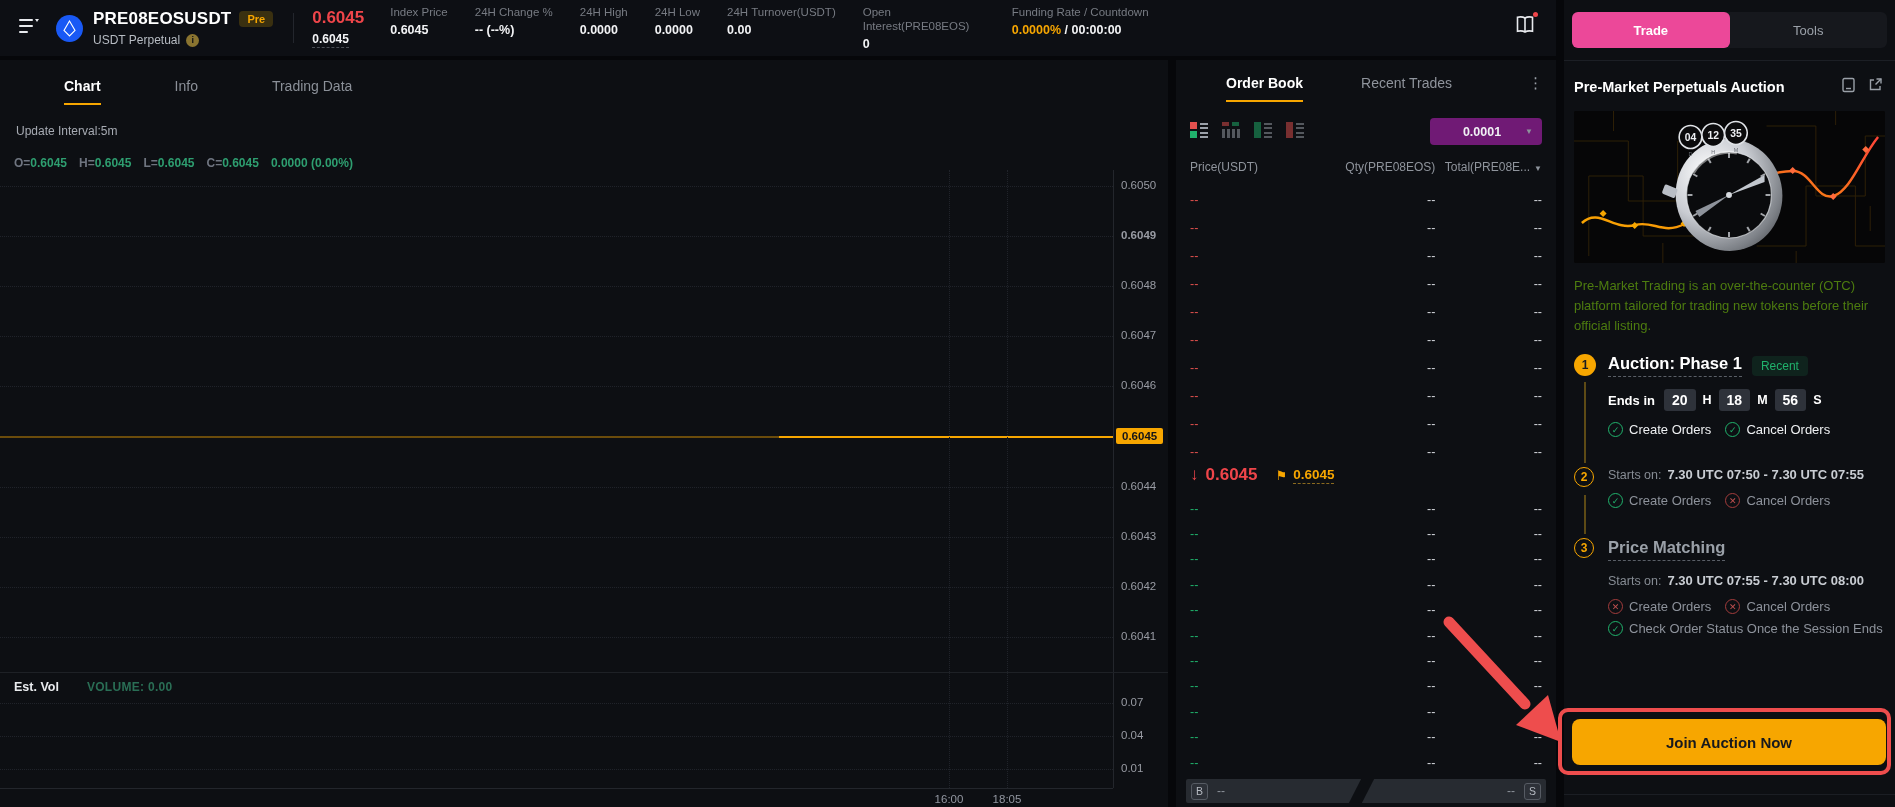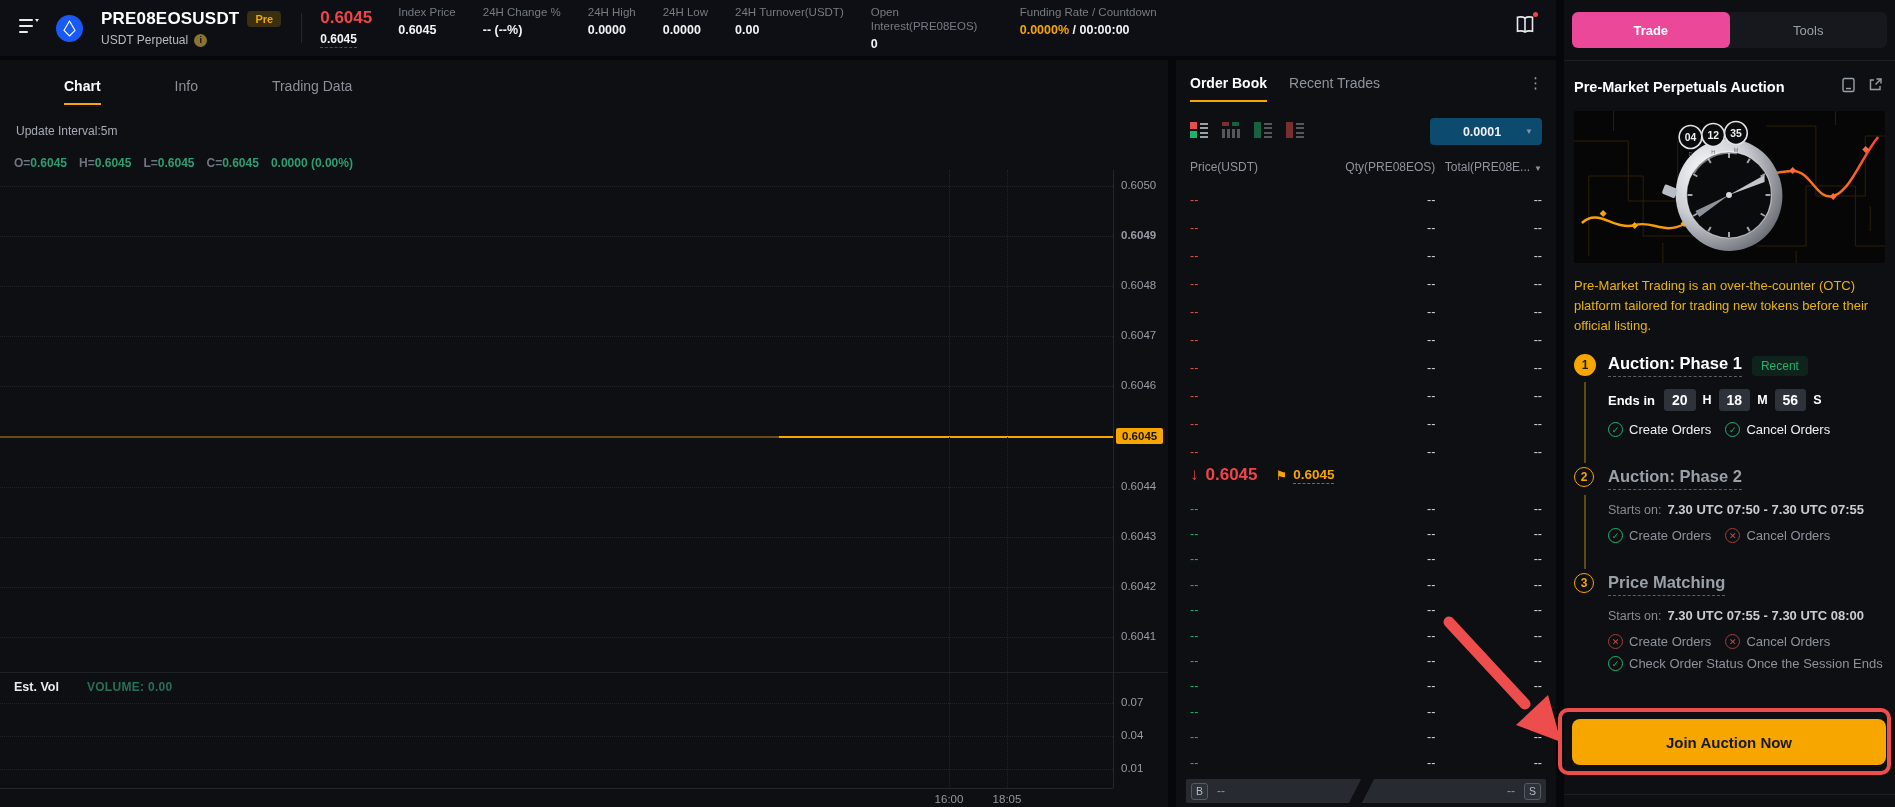--- a/index.html
+++ b/index.html
@@ -5,21 +5,21 @@
   * { box-sizing: border-box; margin: 0; padding: 0; }
   html,body { background:#06070a; }
   body {
     width:1895px; height:807px; position:relative; overflow:hidden;
     font-family:"Liberation Sans", sans-serif; color:#eceff2;
   }
   
   .header { position:absolute; left:0; top:0; width:1556px; height:56px; background:#0d0f14; display:flex; align-items:center; }
   .hamburger { margin:0 16px 0 18px; cursor:pointer; }
   .coin-logo { width:27px; height:27px; border-radius:50%; background:#1959f5; display:flex; align-items:center; justify-content:center; margin-right:10px; flex:0 0 auto; }
-  .symbol-block { margin-right:4px;margin-left:8px; }
+  .symbol-block { margin-right:4px; }
   .symbol-row { display:flex; align-items:center; gap:8px; }
   .symbol { font-size:17px; font-weight:bold; letter-spacing:.2px; color:#fff; }
   .pre-badge { background:#3a3010; color:#f7a600; font-size:11px; font-weight:bold; padding:2px 8px; border-radius:4px; }
   .contract-row { display:flex; align-items:center; gap:6px; color:#b7bcc3; font-size:12px; margin-top:4px; }
   .info-icon { width:13px; height:13px; border-radius:50%; background:#8a7430; color:#0d0f14; font-size:9px; font-weight:bold; display:flex; align-items:center; justify-content:center; }
   .header-divider { width:1px; height:30px; background:#23262d; margin:0 18px 0 16px; }
   .price-block { margin-right:26px; }
   .last-price { color:#ef454a; font-size:17px; font-weight:bold; }
   .mark-price { color:#f4f5f7; font-size:12px; font-weight:bold; margin-top:4px; border-bottom:1px dashed #4a4e55; display:inline-block; padding-bottom:1px; }
   .stats { display:flex; gap:27px; align-items:flex-start; }
@@ -51,27 +51,27 @@
   .y-label { position:absolute; left:1121px; color:#989ba3; font-size:11.5px; }
   .x-label { position:absolute; top:733px; color:#9296a0; font-size:11.5px; transform:translateX(-50%); }
   .price-line { position:absolute; left:0; top:376px; width:1113px; height:2px;
     background:linear-gradient(90deg, rgba(247,166,0,.40) 0%, rgba(247,166,0,.40) 70%, #f7a600 70%, #f7a600 100%); }
   .price-tag { position:absolute; left:1116px; top:368px; background:#f7a600; color:#141518; font-size:11.5px; font-weight:bold; padding:2px 6px; border-radius:2px; }
   .estvol-row { position:absolute; left:14px; top:620px; display:flex; gap:28px; align-items:center; }
   .estvol-label { color:#e9ebee; font-size:12.5px; font-weight:bold; }
   .volume-text { color:#2a6e55; font-size:12px; font-weight:bold; letter-spacing:.3px; }
   
   .ob-tabs { position:absolute; top:15px; left:14px; display:flex; gap:22px; }
-  .ob-tab { font-size:14px; color:#8f949c; padding-bottom:9px; cursor:pointer; }
+  .ob-tab { font-size:14px; color:#8f949c; padding-bottom:9px; cursor:pointer;margin-left:36px; }
   .ob-tab.active { color:#fff; font-weight:bold; border-bottom:2px solid #f7a600; }
   .ob-menu { position:absolute; top:14px; right:12px; color:#9aa0a8; font-size:15px; cursor:pointer; letter-spacing:1px; }
   .ob-toolbar { position:absolute; top:58px; left:14px; right:14px; display:flex; align-items:center; gap:14px; }
   .ob-view-icon { cursor:pointer; opacity:.5; }
   .ob-view-icon.active { opacity:1; }
-  .tick-select { margin-left:auto; width:112px; height:27px; background:#0c4a6e; border-radius:4px; display:flex; align-items:center; padding:0 9px; cursor:pointer; }
+  .tick-select { margin-left:auto; width:112px; height:27px; background:#701a75; border-radius:4px; display:flex; align-items:center; padding:0 9px; cursor:pointer; }
   .tick-value { flex:1; text-align:center; font-size:12.5px; font-weight:bold; color:#f0f1f4; }
   .tick-caret { color:#8d939b; font-size:8px; }
   .ob-cols { position:absolute; top:100px; left:0; right:0; display:grid; grid-template-columns:1.1fr 1.2fr 1fr; padding:0 14px; color:#8f949c; font-size:12px; }
   .ob-cols .c2 { text-align:right; }
   .ob-cols .c3 { text-align:right; cursor:pointer; }
   .ob-cols .caret { font-size:8px; margin-left:4px; color:#8d939b; }
   .ob-rows { position:absolute; left:0; right:0; }
   #ob-asks { top:126px; }
   #ob-bids { top:436px; }
   .ob-row { display:grid; grid-template-columns:1.1fr 1.2fr 1fr; padding:0 14px; align-items:center; font-size:12.5px; cursor:pointer; }
@@ -93,21 +93,21 @@
   
   .rp-toggle { margin:12px 8px 0; background:#16181d; border-radius:6px; display:flex; height:36px; }
   .toggle-opt { flex:1; display:flex; align-items:center; justify-content:center; font-size:13px; color:#9aa0a8; border-radius:6px; cursor:pointer; }
   .toggle-opt.active { background:#ec4899; color:#fff; font-weight:bold; }
   .rp-divider { height:1px; background:#1c1f25; margin-top:12px; }
   .rp-title-row { display:flex; align-items:center; gap:14px; padding:16px 12px 0 10px; }
   .rp-title { font-size:14.5px; font-weight:bold; color:#fff; flex:1; }
   .rp-title-icons { display:flex; gap:12px; color:#9aa0a8; }
   .rp-title-icons svg { cursor:pointer; }
   .banner { margin:14px 10px 0; height:152px; border-radius:2px; overflow:hidden; background:#060607; }
-  .rp-desc { padding:13px 10px 0; font-size:13px; line-height:1.55; color:#eab308; }
+  .rp-desc { padding:13px 10px 0; font-size:13px; line-height:1.55; color:#4d7c0f; }
   .phases { padding:18px 10px 0; }
   .phase { position:relative; padding-left:34px; margin-bottom:30px; }
   .phase-rail { position:absolute; left:10px; top:28px; bottom:-26px; width:2px; background:#5d4a15; }
   .phase-num { position:absolute; left:0; top:0; width:22px; height:22px; border-radius:50%; display:flex; align-items:center; justify-content:center; font-size:12px; font-weight:bold; }
   .phase.active .phase-num { background:#f7a600; color:#1a1c20; }
   .phase.future .phase-num { width:20px; height:20px; border:1.5px solid #f7a600; color:#f7a600; background:transparent; }
   .phase-title-row { display:flex; align-items:center; gap:10px; }
   .phase-title { font-size:16.5px; font-weight:bold; border-bottom:1px dashed #5a5f67; padding-bottom:3px; cursor:pointer; }
   .phase.active .phase-title { color:#fff; }
   .phase.future .phase-title { color:#9aa0a8; }
@@ -584,23 +584,20 @@
           </span>
           <span class="perm">
             <span class="perm-icon check">✓</span>
             <span class="perm-label">Cancel Orders</span>
           </span>
         </div>
       </div>
       <div class="phase future">
         <div class="phase-rail"></div>
         <div class="phase-num">2</div>
-        <div class="phase-title-row">
-          <span class="phase-title">Auction: Phase 2</span>
-        </div>
         <div class="starts-row"><span class="starts-label">Starts on:</span><span class="starts-val">7.30 UTC 07:50 - 7.30 UTC 07:55</span></div>
         <div class="perms">
           <span class="perm">
             <span class="perm-icon check">✓</span>
             <span class="perm-label">Create Orders</span>
           </span>
           <span class="perm">
             <span class="perm-icon cross">✕</span>
             <span class="perm-label">Cancel Orders</span>
           </span>

